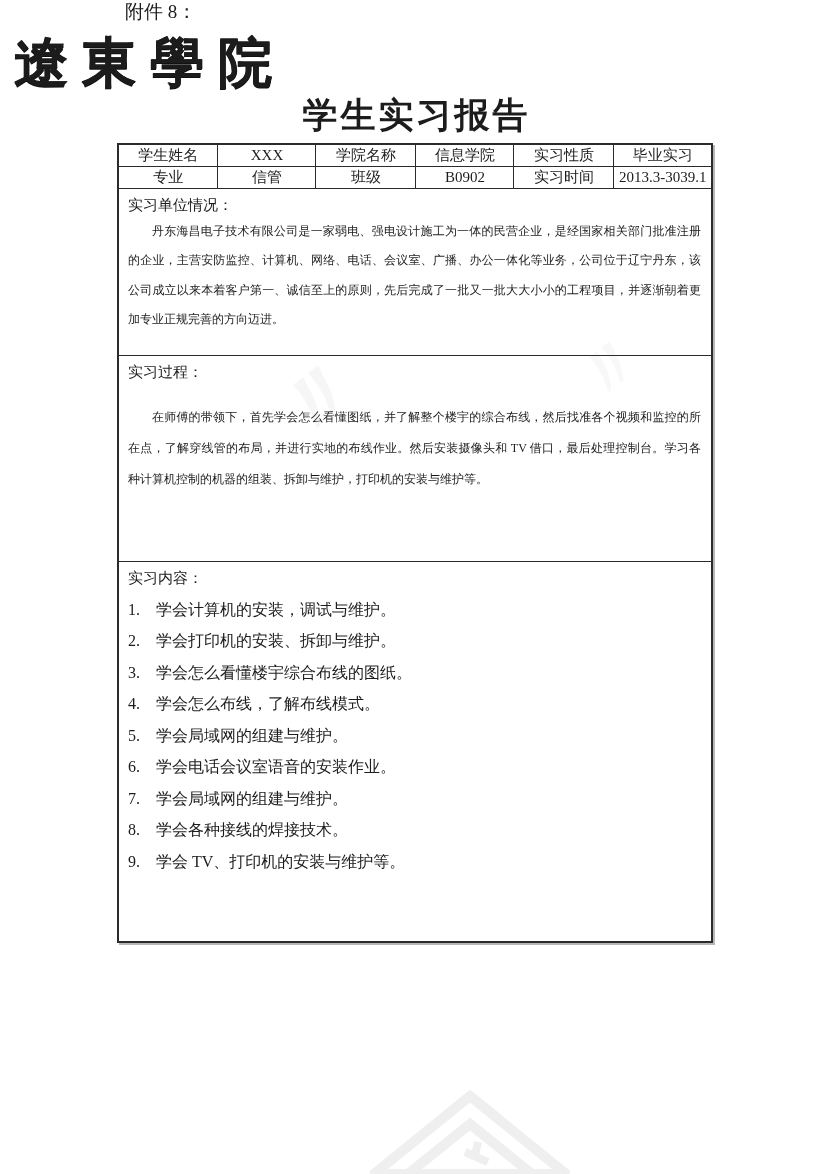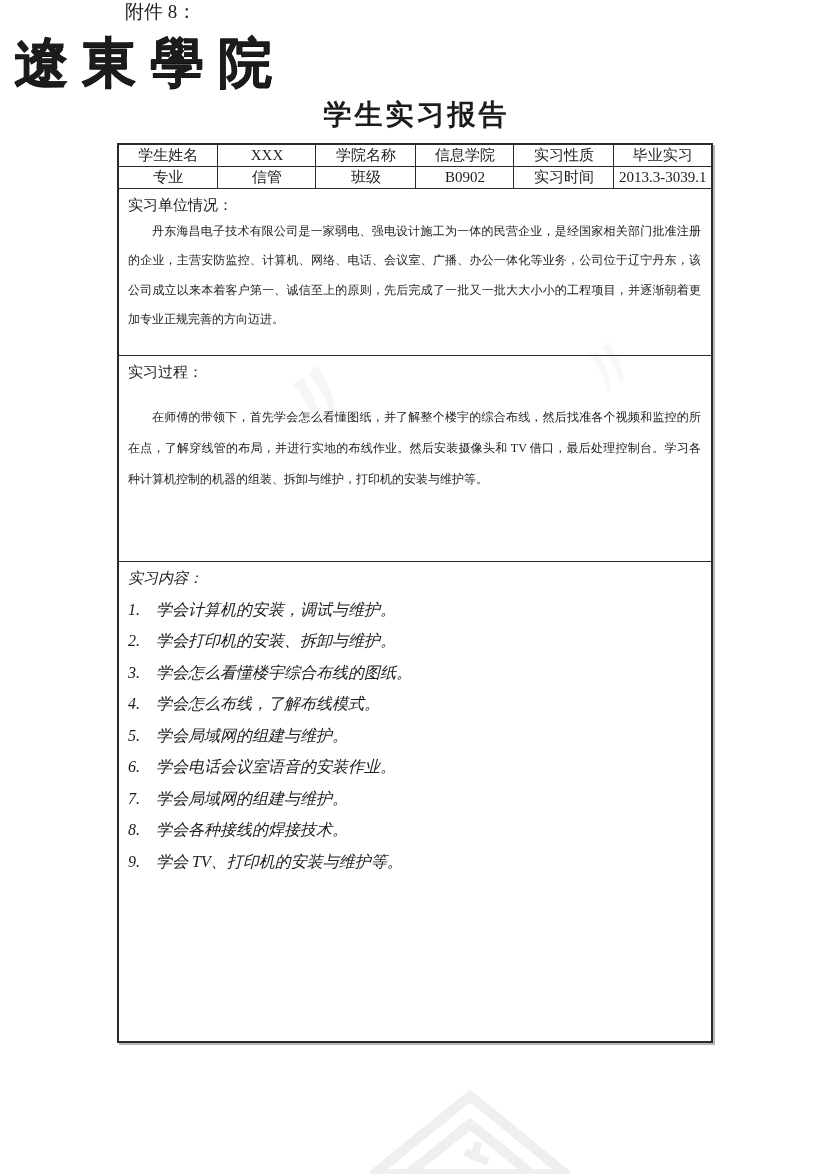--- a/index.html
+++ b/index.html
@@ -41,21 +41,21 @@
     font-weight: bold;
     letter-spacing: 14px;
     text-indent: 14px; 
     font-family: "Liberation Serif", "DejaVu Serif", serif;
     text-shadow: 0.6px 0 0 #111, 0 0.6px 0 #111;
   }
   .report-title {
     position: relative; z-index: 1;
     margin-top: 6px;
     text-align: center;
-    font-size: 28px;
+    font-size: 35px;
     line-height: 38px;
     font-weight: bold;
     letter-spacing: 3px;
     text-indent: 3px;
     font-family: "Liberation Sans", "DejaVu Sans", sans-serif;
   }
 
   
   table.report {
     position: relative; z-index: 1;
@@ -77,21 +77,21 @@
     padding: 0 1px;
     white-space: nowrap;
     overflow: hidden;
   }
   td.section-cell {
     vertical-align: top;
     padding: 5px 10px 4px 9px;
   }
   td.sec-unit    { height: 167px; }
   td.sec-process { height: 206px; }
-  td.sec-content { height: 481px; font-style: italic; }
+  td.sec-content { height: 381px; }
 
   .sec-label {
     font-size: 15px;
     line-height: 22px;
   }
   .sec-body {
     font-size: 12px;
     text-align: justify;
     text-indent: 2em;
   }

